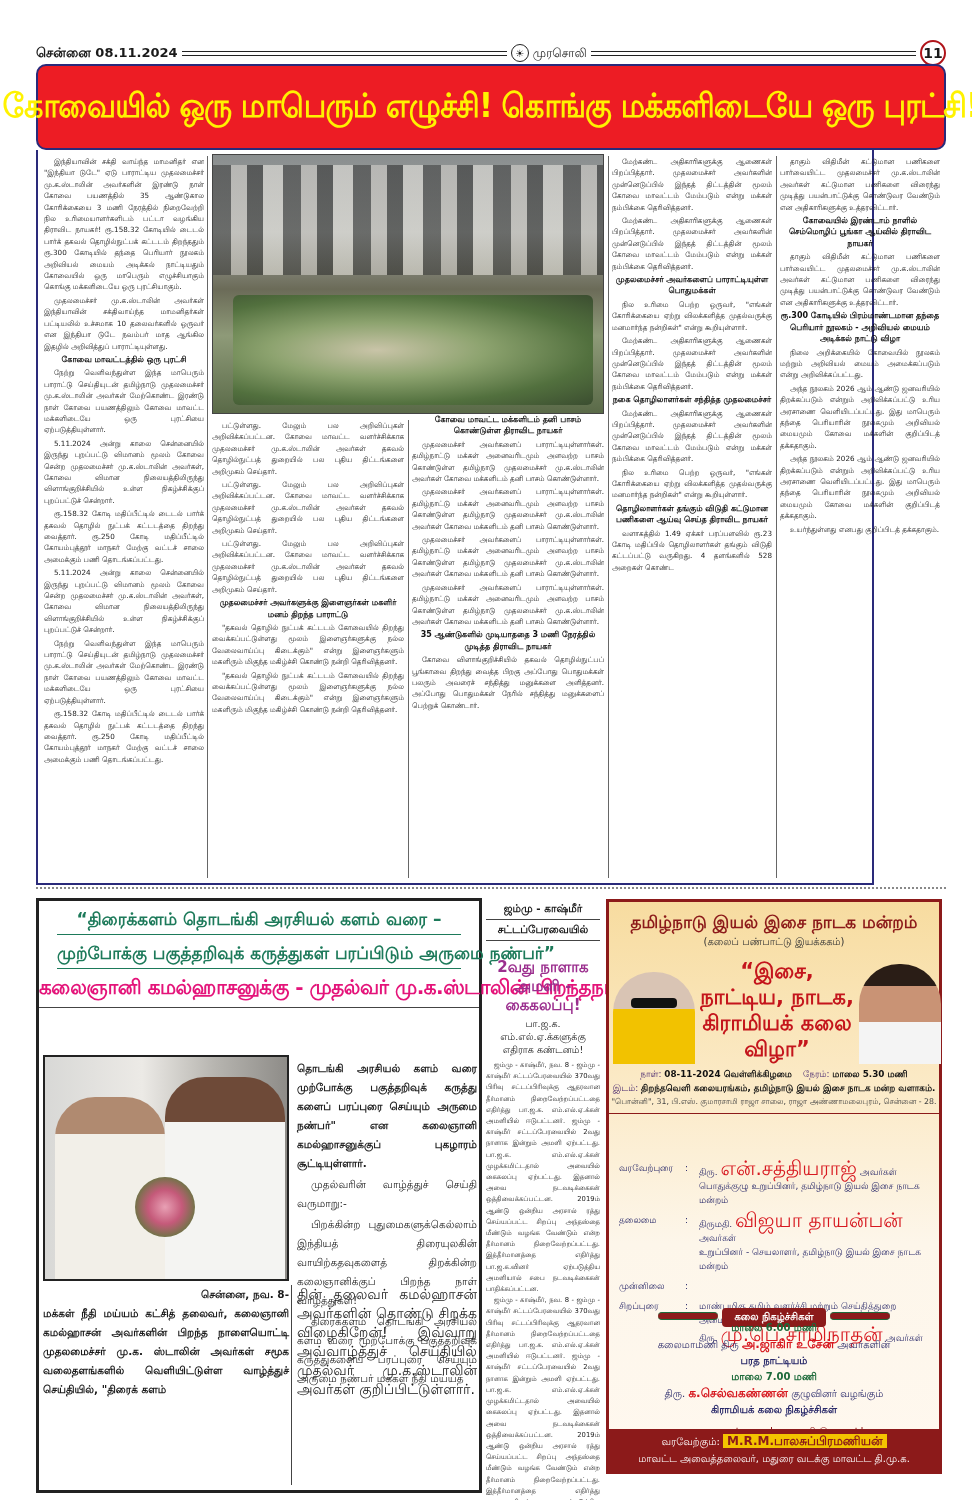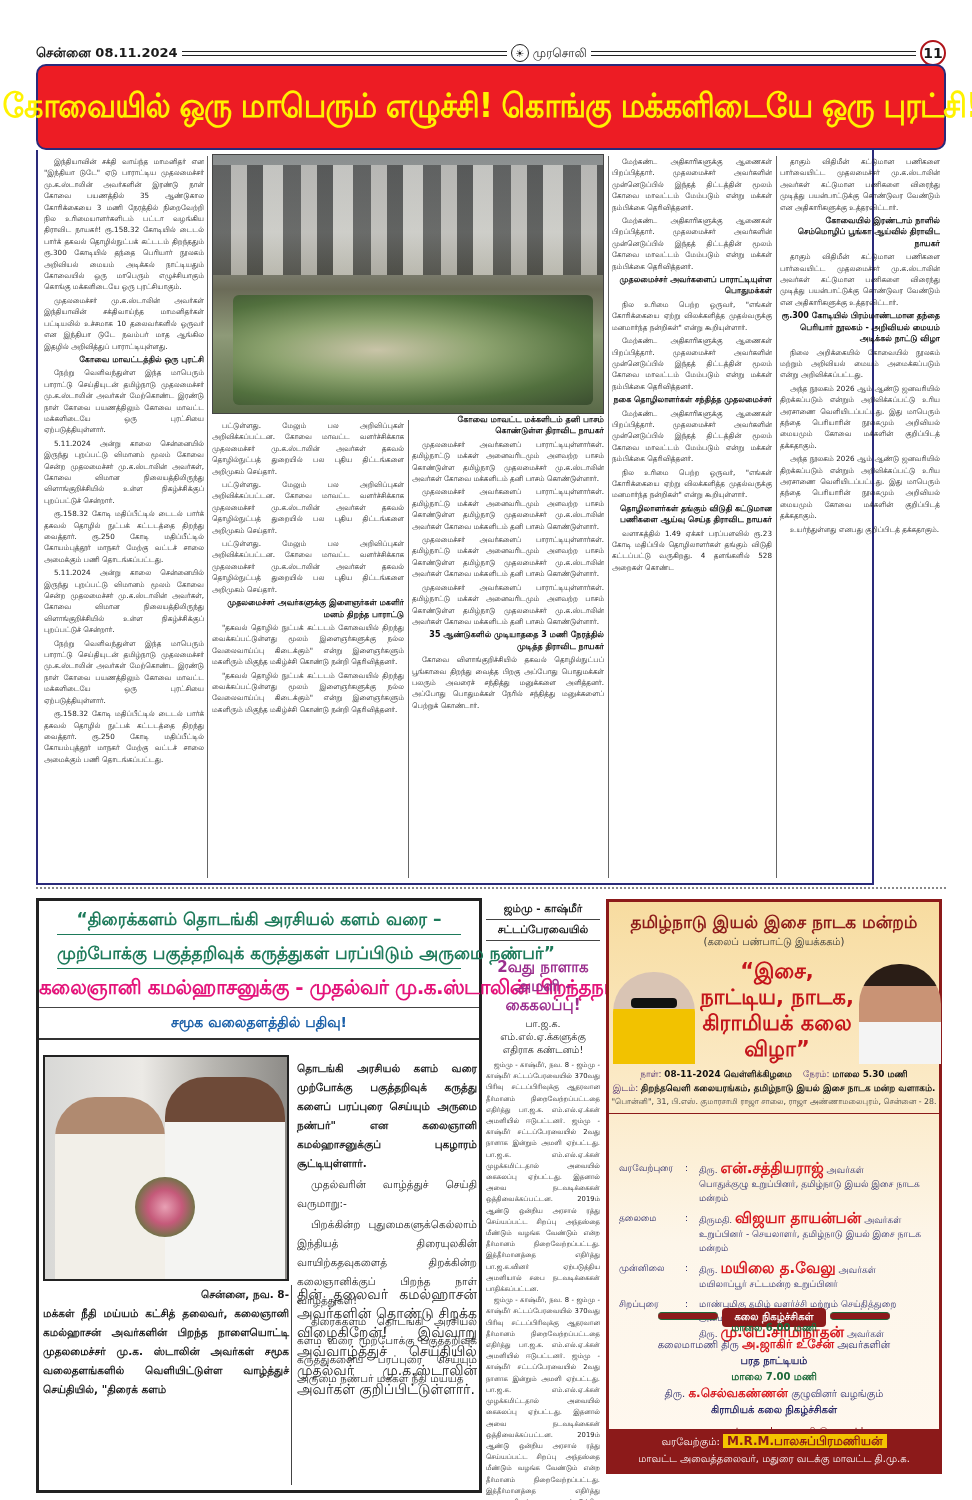--- a/index.html
+++ b/index.html
@@ -15,21 +15,21 @@
   .masthead .pageno { width: 26px; height: 26px; border: 2px solid #b0141a; border-radius: 50%; font-size: 14px; font-weight: bold; display: flex; align-items: center; justify-content: center; }
 
   
   .banner { position: absolute; left: 36px; top: 64px; width: 910px; height: 86px; background: #ed1c24; border: 2px solid #2a2a7a; border-radius: 10px; display: flex; align-items: center; justify-content: center; }
   .banner h1 { font-family: "DejaVu Sans", sans-serif; font-weight: bold; font-size: 33px; color: #fff200; letter-spacing: -1px; white-space: nowrap; transform: scaleX(0.92); }
 
   
   .article { position: absolute; left: 36px; top: 150px; width: 838px; height: 735px; border: 2px solid #2a2a7a; border-top: none; background: #fff; }
   .col { position: absolute; font-size: 7.2px; line-height: 11.4px; text-align: justify; color: #222; overflow: hidden; }
   .col p { text-indent: 10px; margin-bottom: 2px; }
-  .col .sub { font-weight: bold; text-align: right; font-size: 8px; text-indent: 0; margin: 2px 0; color: #111; }
+  .col .sub { font-weight: bold; text-align: center; font-size: 8px; text-indent: 0; margin: 2px 0; color: #111; }
   .vsep { position: absolute; width: 1px; background: #666; }
   .photo-main { position: absolute; left: 174px; top: 4px; width: 392px; height: 260px; border: 1px solid #444;
     background: linear-gradient(180deg, #8a8e8f 0%, #a5a9a5 30%, #6b6b58 52%, #8e9a78 70%, #5a6a48 100%); overflow: hidden; }
   .photo-main .people { position: absolute; left: 0; top: 10px; width: 100%; height: 110px;
     background: repeating-linear-gradient(90deg, #3a3a3a 0 18px, #d8d4cf 18px 34px, #2b2b2b 34px 50px, #efece6 50px 70px); opacity: .55; }
   .photo-main .model { position: absolute; left: 20px; top: 140px; width: 360px; height: 110px;
     background: radial-gradient(ellipse at 40% 50%, #c9c4a8 0%, #8da36f 35%, #52703e 70%, #3b4d30 100%); border-radius: 6px; }
 
   
   .dots { position: absolute; left: 36px; top: 887px; width: 910px; border-top: 2px dotted #888; }
@@ -70,21 +70,21 @@
   .event .por1 .glasses { position: absolute; left: 18px; top: 26px; width: 46px; height: 10px; background: #111; border-radius: 4px; }
   .event .por2 { position: absolute; left: 250px; top: 62px; width: 82px; height: 100px; border-radius: 40px 40px 0 0; background: linear-gradient(180deg, #2a1d16 0 22%, #c99375 22% 58%, #f4f4f4 58% 100%); }
   .event .info { position: absolute; left: 0; top: 165px; width: 100%; text-align: center; font-size: 8.8px; line-height: 14px; color: #4a2a70; border-bottom: 1px solid #8c1a1a; padding-bottom: 4px; }
   .event .info b { color: #111; }
   .event .info .addr { font-size: 7.8px; color: #444; }
   .event .rows { position: absolute; left: 10px; top: 215px; width: 316px; margin-top: 44px; }
   .event .row { display: flex; font-size: 9px; line-height: 14px; margin-bottom: 6px; color: #2a2a6a; }
   .event .row .role { width: 66px; }
   .event .row .colon { width: 14px; }
   .event .row .det { flex: 1; }
-  .event .row .name { color: #d71920; font-weight: bold; font-size: 15px; }
+  .event .row .name { color: #d71920; font-weight: normal; font-size: 20px; }
   .event .prog-head { position: absolute; left: 0; top: 392px; width: 100%; text-align: center; }
   .event .prog-head span { display: inline-block; background: #8c1a1a; color: #fff; font-size: 10px; font-weight: bold; padding: 3px 12px; border-radius: 4px; margin-top: 14px; }
   .event .prog-head .ln { display: inline-block; vertical-align: middle; width: 60px; height: 3px; border-top: 1px solid #1d6a3a; border-bottom: 1px solid #1d6a3a; margin: 0 4px; }
   .event .prog { position: absolute; left: 0; top: 418px; width: 100%; text-align: center; font-size: 10px; line-height: 16px; color: #2a2a6a; }
   .event .prog .time { color: #1d6a3a; font-weight: bold; }
   .event .prog .red { color: #d71920; font-weight: bold; font-size: 12px; }
   .event .prog .b { font-weight: bold; }
   .event .prog .welcome { color: #8c1a1a; margin-top: 6px; font-size: 10px; }
   .event .footer { position: absolute; left: 0; bottom: 0; width: 100%; height: 42px; background: #8c1a1a; color: #fff; text-align: center; font-size: 10px; line-height: 17px; padding-top: 4px; }
   .event .footer .mrm { background: #f4c300; color: #8c1a1a; font-weight: bold; font-size: 12px; padding: 0 4px; }
@@ -172,21 +172,20 @@
     <p>உயர்ந்துள்ளது எனபது குறிப்பிடத் தக்கதாகும்.</p>
   </div>
 </div>
 
 <div class="dots"></div>
 
 <div class="kamal">
   <div class="q">“திரைக்களம் தொடங்கி அரசியல் களம் வரை –</div>
   <div class="q">முற்போக்கு பகுத்தறிவுக் கருத்துகள் பரப்பிடும் அருமை நண்பர்”</div>
   <div class="pink">கலைஞானி கமல்ஹாசனுக்கு - முதல்வர் மு.க.ஸ்டாலின் பிறந்தநாள் வாழ்த்து!</div>
-  <div class="social">சமூக வலைதளத்தில் பதிவு!</div>
 
   <div class="photo">
     <div class="p1"></div>
     <div class="p2"></div>
     <div class="flowers"></div>
   </div>
 
   <div class="right">
     <p class="b" style="text-indent:0">தொடங்கி அரசியல் களம் வரை முற்போக்கு பகுத்தறிவுக் கருத்து களைப் பரப்புரை செய்யும் அருமை நண்பர்" என கலைஞானி கமல்ஹாசனுக்குப் புகழாரம் சூட்டியுள்ளார்.</p>
     <p>முதல்வரின் வாழ்த்துச் செய்தி வருமாறு:-</p>
@@ -254,26 +253,20 @@
       <span class="det">
         <span>திருமதி.</span>
         <span class="name">விஜயா தாயன்பன்</span>
         <span>அவர்கள்</span><br>
         <span>உறுப்பினர் - செயலாளர், தமிழ்நாடு இயல் இசை நாடக மன்றம்</span>
       </span>
     </div>
     <div class="row">
       <span class="role">முன்னிலை</span>
       <span class="colon">:</span>
-      <span class="det">
-        <span>திரு.</span>
-        <span class="name">மயிலை த.வேலு</span>
-        <span>அவர்கள்</span><br>
-        <span>மயிலாப்பூர் சட்டமன்ற உறுப்பினர்</span>
-      </span>
     </div>
     <div class="row">
       <span class="role">சிறப்புரை</span>
       <span class="colon">:</span>
       <span class="det">
         <span>மாண்புமிகு தமிழ் வளர்ச்சி மற்றும் செய்தித்துறை அமைச்சர்</span><br>
         <span>திரு.</span>
         <span class="name">மு.பெ.சாமிநாதன்</span>
         <span>அவர்கள்</span>
       </span>

